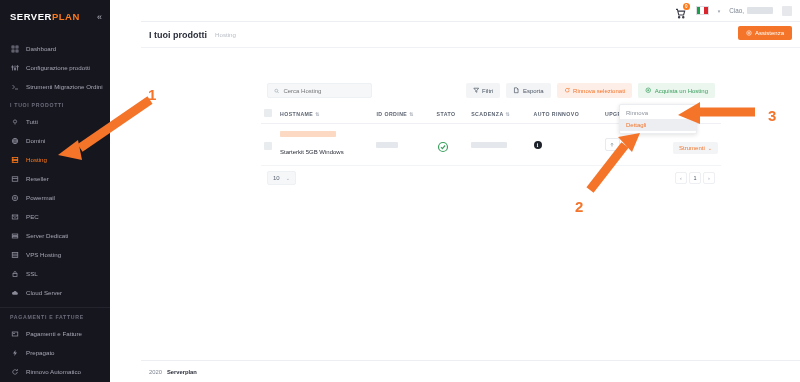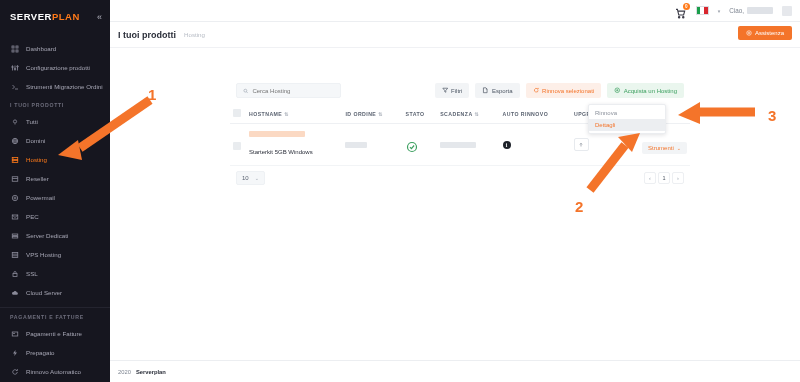--- a/index.html
+++ b/index.html
@@ -2,21 +2,21 @@
 <html><head>
 <meta charset="utf-8">
 <style>
   * { box-sizing: border-box; margin: 0; padding: 0; }
   html, body {
     width: 800px; height: 382px;
     font-family: "Liberation Sans", sans-serif;
     background: #ffffff;
     overflow: hidden;
   }
-  .app { position: relative; width: 800px; height: 382px; display: flex; }
+  .app { position: relative; width: 800px; height: 382px; display: flex; gap: 31px; }
 
   
   .sidebar {
     width: 110px; height: 382px;
     background: #16161f;
     color: #9a9aa8;
     flex: 0 0 110px;
     position: relative;
     overflow: hidden;
   }

